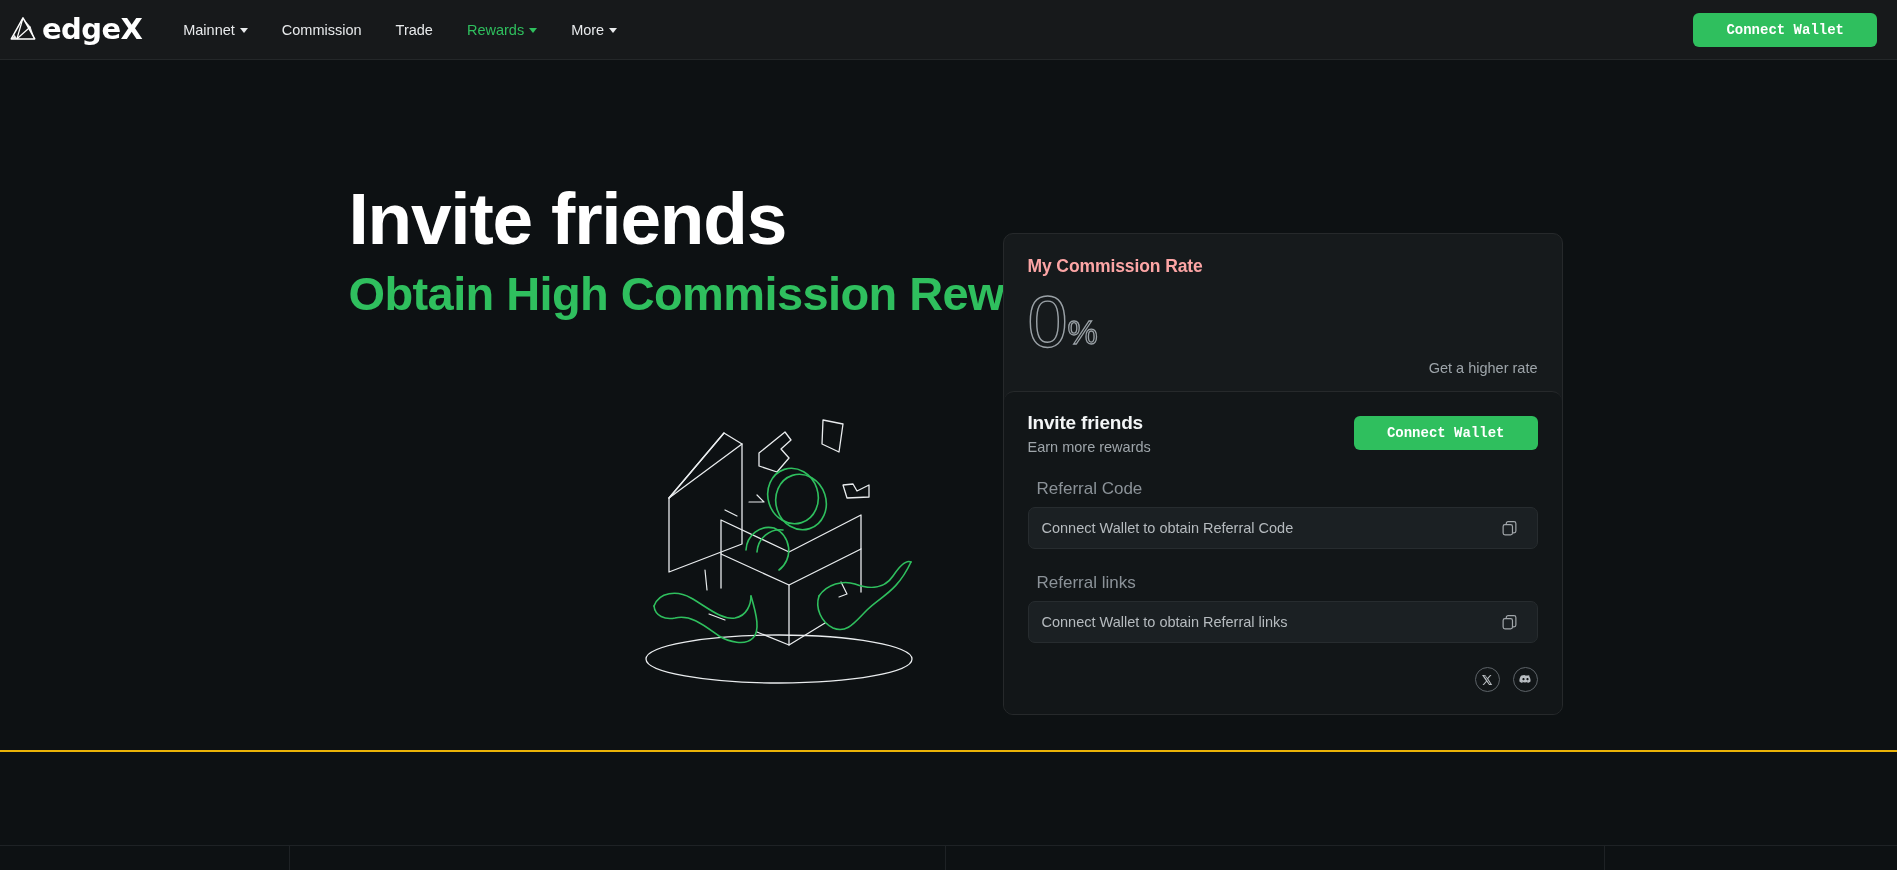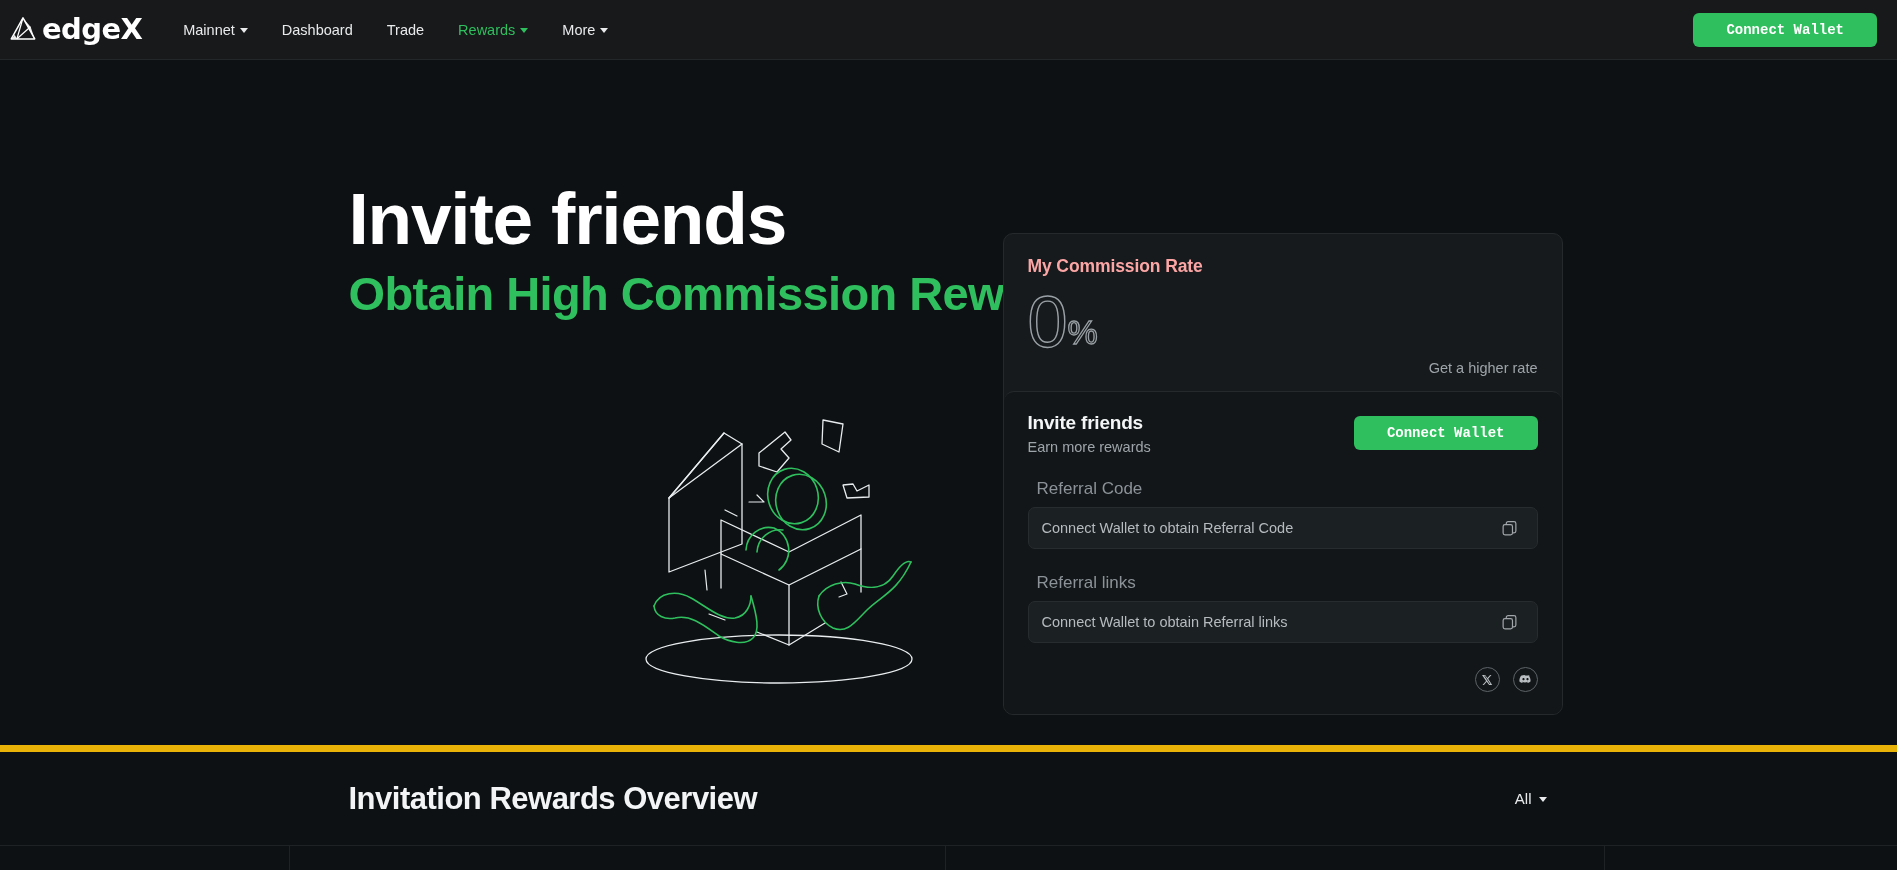--- a/index.html
+++ b/index.html
@@ -76,21 +76,21 @@
     font-family: Liberation Mono, monospace;
     white-space: nowrap;
   }
 
   
   .hero {
     position: relative;
     width: 100%;
     height: 692px;
     background: #0d1113;
-    border-bottom: 7px solid #eab308;
+    border-bottom: 2px solid #eab308;
   }
   .hero-inner {
     position: relative;
     width: 1280px;
     margin: 0 auto;
     height: 100%;
   }
 
   .hero-left { position: absolute; left: 40px; top: 122px; }
   .hero-title {
@@ -270,21 +270,21 @@
     </span>
     <span class="brand-text">edgeX</span>
   </div>
 
   <div class="nav-links">
     <div class="nav-item">
       <span>Mainnet</span>
       <i class="caret"></i>
     </div>
     <div class="nav-item">
-      <span>Dashboard</span>
+      <span>Commission</span>
     </div>
     <div class="nav-item">
       <span>Trade</span>
     </div>
     <div class="nav-item active">
       <span>Rewards</span>
       <i class="caret"></i>
     </div>
     <div class="nav-item">
       <span>More</span>
@@ -403,26 +403,19 @@
           </div>
         </div>
 
       </div>
     </div>
 
   </div>
 </div>
 
 <div class="overview">
-  <div class="overview-inner">
-    <div class="overview-title">Invitation Rewards Overview</div>
-    <div class="filter-select">
-      <span>All</span>
-      <i class="caret"></i>
-    </div>
-  </div>
   <div class="stats-strip">
     <div class="stat-cell" style="width:290px"></div>
     <div class="stat-cell" style="width:656px"></div>
     <div class="stat-cell" style="width:659px"></div>
     <div class="stat-cell" style="width:292px;border-right:none"></div>
   </div>
 </div>
 
 </body></html>

